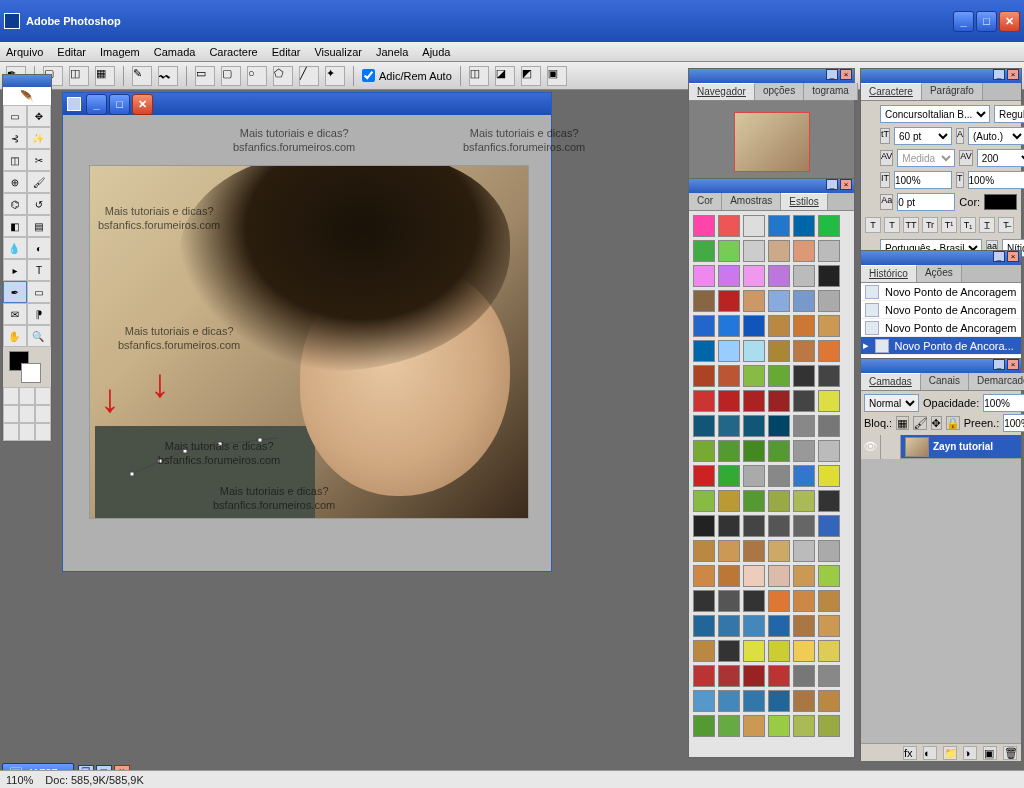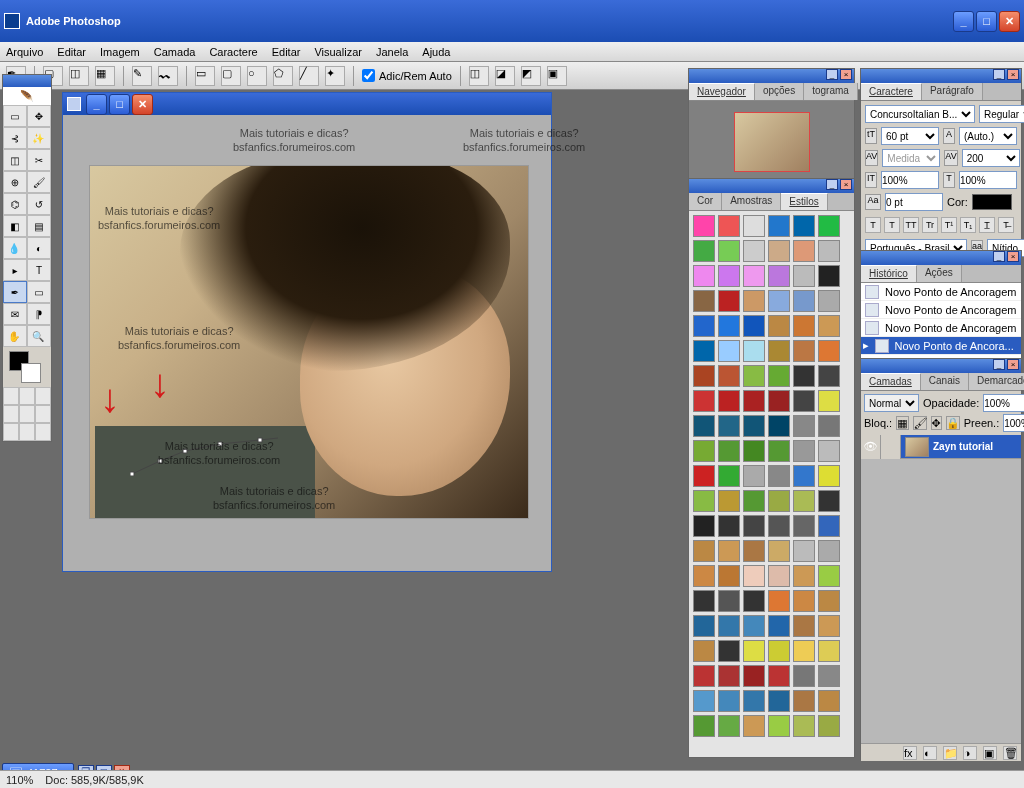--- a/index.html
+++ b/index.html
@@ -65,21 +65,21 @@
 .nav-panel { left: 688px; top: 68px; width: 167px; }
 .nav-thumb { height: 82px; background: #808080; display: flex; align-items: center; justify-content: center; }
 .nav-thumb .th { width: 76px; height: 60px; background: linear-gradient(135deg,#d8c8a0, #a08060); border: 1px solid #d44; }
 .nav-bot { height: 20px; display: flex; align-items: center; background: #d4d0c8; padding: 0 4px; gap: 6px; }
 .nav-bot input { width: 46px; height: 16px; font-size: 10px; border: 1px solid #888; }
 .nav-bot .slider { flex: 1; height: 8px; background: #bbb; position: relative; }
 .nav-bot .slider::after { content: ""; position: absolute; left: 20%; top: -3px; width: 8px; height: 14px; background: #888; border: 1px solid #555; }
 
 .char-panel { left: 860px; top: 68px; width: 162px; }
 .char-body { padding: 4px; display: flex; flex-direction: column; gap: 4px; }
-.char-row { display: flex; gap: 4px; align-items: center; }
+.char-row { display: flex; gap: 4px; align-items: center; margin-left: 15px; }
 .char-row .lbl { width: 16px; height: 16px; background: #e0e0e0; border: 1px solid #999; font-size: 9px; text-align: center; }
 .char-row select, .char-row input { flex: 1; height: 18px; font-size: 10px; border: 1px solid #7a9ac8; background: #fff; }
 .char-row .half { width: 58px; flex: none; }
 .char-btns { display: flex; gap: 3px; padding: 2px 0; }
 .char-btns div { width: 16px; height: 16px; border: 1px solid #aaa; background: #e4e4e4; font-size: 9px; text-align: center; line-height: 14px; }
 .char-colorswatch { width: 40px; height: 16px; background: #000; border: 1px solid #666; }
 
 .styles-panel { left: 688px; top: 178px; width: 167px; height: 580px; }
 .styles-body { height: 546px; overflow: hidden; background: #e4e4e4; padding: 4px; }
 .styles-grid { display: grid; grid-template-columns: repeat(6, 22px); gap: 3px; }

